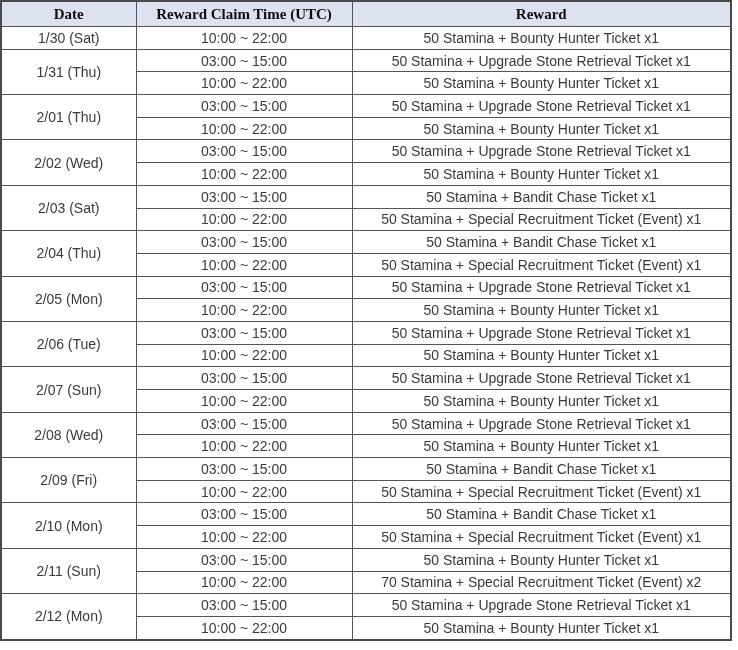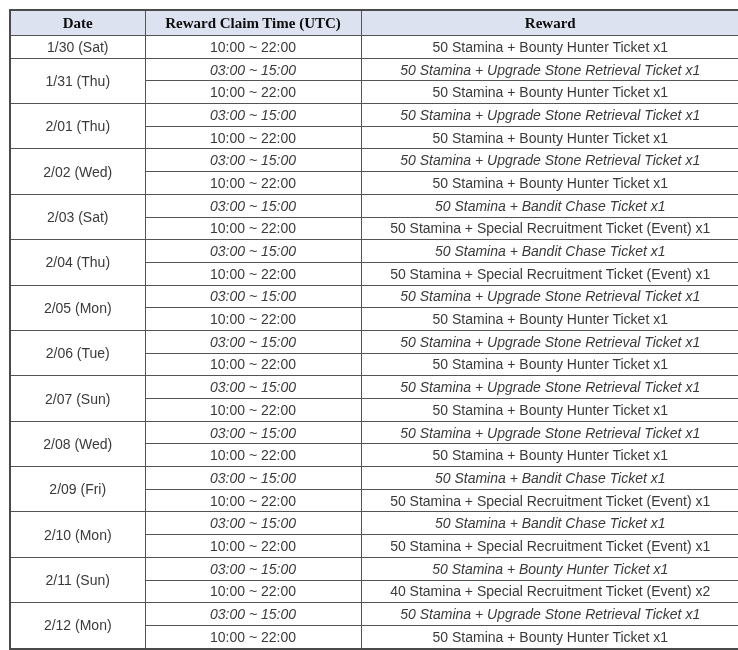--- a/index.html
+++ b/index.html
@@ -1,20 +1,20 @@
 <!DOCTYPE html>
 <html><head>
 <meta charset="utf-8">
 <style>
   html, body { margin: 0; padding: 0; background: #ffffff; }
   .page {
     width: 738px;
     height: 650px;
     box-sizing: border-box;
-    padding: 9px;
+    padding: 0;
     background: #ffffff;
     font-family: "Liberation Sans", sans-serif;
     overflow: hidden;
   }
   table.reward-table {
     width: 730px;
     border-collapse: collapse;
     table-layout: fixed;
     border: 2px solid #4a4a4a;
   }
@@ -34,21 +34,21 @@
     font-weight: bold;
     font-size: 15px;
     color: #0d0d0d;
   }
   table.reward-table td {
     height: 21.7px;
     font-size: 14px;
     color: #3a3a3a;
     background: #ffffff;
   }
-  td.shaded { background: #ebebeb; font-style: italic; }
+  td.shaded { background: #ebebeb; }
   td.date-cell { background: #ffffff; font-size: 13.5px; }
   col.c-date { width: 135px; }
   col.c-time { width: 216px; }
   col.c-reward { width: 379px; }
 </style>
 </head>
 <body>
 
 <div class="page">
   <table class="reward-table">
@@ -169,21 +169,21 @@
           <td class="time-cell">10:00 ~ 22:00</td>
           <td class="reward-cell">50 Stamina + Special Recruitment Ticket (Event) x1</td>
         </tr>
         <tr>
           <td class="date-cell" rowspan="2">2/11 (Sun)</td>
           <td class="time-cell shaded">03:00 ~ 15:00</td>
           <td class="reward-cell shaded">50 Stamina + Bounty Hunter Ticket x1</td>
         </tr>
         <tr>
           <td class="time-cell">10:00 ~ 22:00</td>
-          <td class="reward-cell">40 Stamina + Special Recruitment Ticket (Event) x2</td>
+          <td class="reward-cell">70 Stamina + Special Recruitment Ticket (Event) x2</td>
         </tr>
         <tr>
           <td class="date-cell" rowspan="2">2/12 (Mon)</td>
           <td class="time-cell shaded">03:00 ~ 15:00</td>
           <td class="reward-cell shaded">50 Stamina + Upgrade Stone Retrieval Ticket x1</td>
         </tr>
         <tr>
           <td class="time-cell">10:00 ~ 22:00</td>
           <td class="reward-cell">50 Stamina + Bounty Hunter Ticket x1</td>
         </tr>

